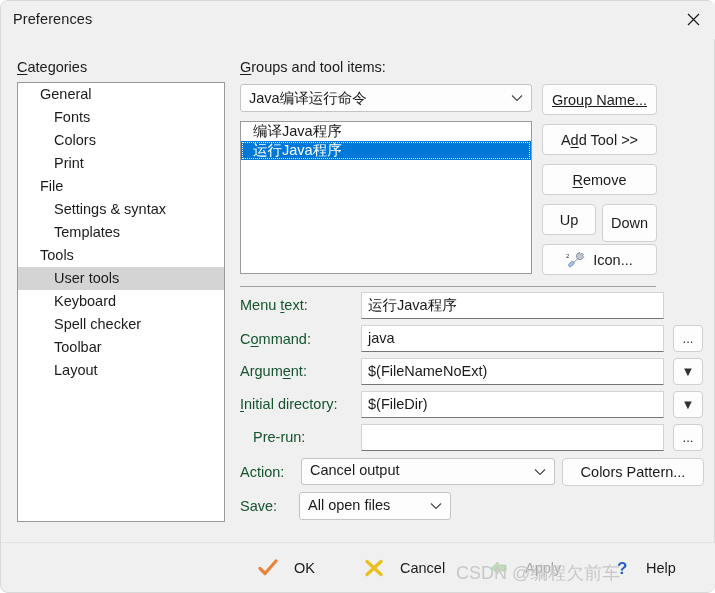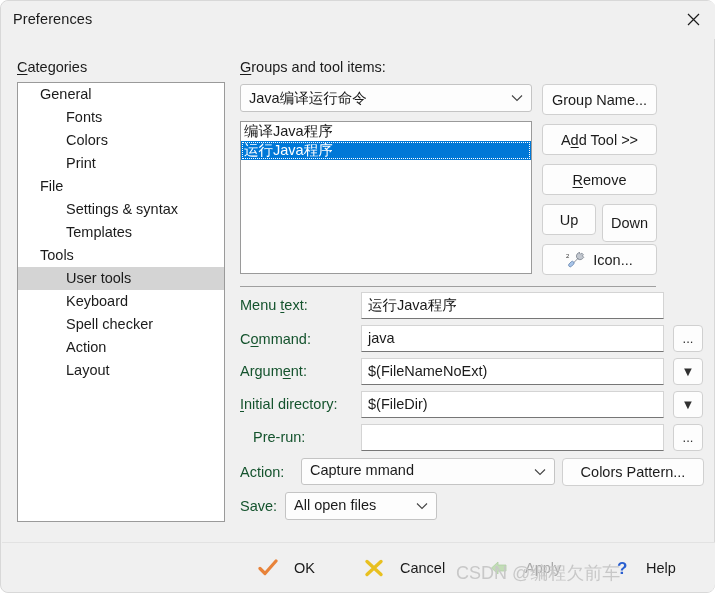--- a/index.html
+++ b/index.html
@@ -52,21 +52,21 @@
     background: #ffffff;
     border: 1px solid #9a9a9a;
     overflow: hidden;
   }
   .tree-row {
     height: 23px; line-height: 23px;
     font-size: 14.5px; color: #1b1b1b;
     white-space: nowrap;
     padding-left: 22px;
   }
-  .tree-row.lvl2 { padding-left: 48px; }
+  .tree-row.lvl2 { padding-left: 36px; }
   .tree-row.sel { background: #d4d4d4; }
 
   
   #grp-label {
     position: absolute; left: 239px; top: 58px;
     font-size: 14.5px; color: #1b1b1b;
   }
   #grp-label u { text-decoration: underline; text-underline-offset: 2px; }
 
   #grp-combo {
@@ -89,42 +89,42 @@
   #tool-list {
     position: absolute; left: 239px; top: 120px;
     width: 292px; height: 153px;
     background: #ffffff;
     border: 1px solid #9a9a9a;
     overflow: hidden;
   }
   .list-row {
     height: 19px; line-height: 19px;
     font-size: 14.5px; color: #1b1b1b;
-    padding-left: 3px;
+    padding-left: 12px;
     white-space: nowrap;
   }
   .list-row.sel {
     background: #0078d7; color: #ffffff;
     outline: 1px dotted #ffffff;
     outline-offset: -2px;
   }
 
   
   .btn {
     position: absolute;
     background: #fdfdfd;
     border: 1px solid #d0d0d0;
     border-radius: 4px;
     font-size: 14.5px; color: #1b1b1b;
     display: flex; align-items: center; justify-content: center;
     cursor: default;
     white-space: nowrap;
   }
   .btn u { text-decoration: underline; text-underline-offset: 2px; }
-  #btn-groupname { left: 541px; top: 83px;  width: 115px; height: 31px; }
+  #btn-groupname { left: 541px; top: 83px;  width: 115px; height: 31px; text-decoration: underline; }
   #btn-addtool   { left: 541px; top: 123px; width: 115px; height: 31px; }
   #btn-remove    { left: 541px; top: 163px; width: 115px; height: 31px; }
   #btn-up        { left: 541px; top: 203px; width: 54px;  height: 31px; }
   #btn-down      { left: 601px; top: 203px; width: 55px;  height: 38px; }
   #btn-icon      { left: 541px; top: 243px; width: 115px; height: 31px; gap: 7px; }
 
   
   #sep {
     position: absolute; left: 239px; top: 285px;
     width: 416px; height: 1px; background: #9f9f9f;
@@ -179,21 +179,21 @@
   #cb-action {
     position: absolute; left: 300px; top: 457px;
     width: 254px; height: 27px;
     background: #fdfdfd; border: 1px solid #c4c4c4; border-radius: 3px;
   }
   #cb-action .val { position: absolute; left: 8px; top: 3px; font-size: 14.5px; color: #1b1b1b; }
   #btn-outpattern { left: 561px; top: 457px; width: 142px; height: 28px; }
 
   #lbl-save     { left: 239px; top: 497px; }
   #cb-save {
-    position: absolute; left: 284px; top: 491px;
+    position: absolute; left: 298px; top: 491px;
     width: 152px; height: 28px;
     background: #fdfdfd; border: 1px solid #c4c4c4; border-radius: 3px;
   }
   #cb-save .val { position: absolute; left: 8px; top: 4px; font-size: 14.5px; color: #1b1b1b; }
 
   
   #bottombar {
     position: absolute; left: 1px; bottom: 0;
     width: 713px; height: 50px;
     background: #f0f0f0;
@@ -241,21 +241,21 @@
     <div class="tree-row lvl2">Fonts</div>
     <div class="tree-row lvl2">Colors</div>
     <div class="tree-row lvl2">Print</div>
     <div class="tree-row">File</div>
     <div class="tree-row lvl2">Settings &amp; syntax</div>
     <div class="tree-row lvl2">Templates</div>
     <div class="tree-row">Tools</div>
     <div class="tree-row lvl2 sel">User tools</div>
     <div class="tree-row lvl2">Keyboard</div>
     <div class="tree-row lvl2">Spell checker</div>
-    <div class="tree-row lvl2">Action</div>
+    <div class="tree-row lvl2">Toolbar</div>
     <div class="tree-row lvl2">Layout</div>
   </div>
 
   <div id="grp-label"><u>G</u><span>roups and tool items:</span></div>
 
   <div id="grp-combo">
     <span class="val">Java编译运行命令</span>
     <svg class="chev" viewBox="0 0 12 8">
         <path d="M1,1.5 L6,6.5 L11,1.5" stroke="#444" stroke-width="1.1" fill="none"></path>
       </svg>
@@ -314,21 +314,21 @@
   <div class="f-label" id="lbl-initdir"><u>I</u><span>nitial directory:</span></div>
   <div class="f-input" id="in-initdir">$(FileDir)</div>
   <div class="sbtn" id="sb-initdir">▼</div>
 
   <div class="f-label" id="lbl-prerun">Pre-run:</div>
   <div class="f-input" id="in-prerun" placeholder=""></div>
   <div class="sbtn" id="sb-prerun">...</div>
 
   <div class="f-label" id="lbl-action">Action:</div>
   <div id="cb-action">
-    <span class="val">Capture mmand</span>
+    <span class="val">Cancel output</span>
     <svg class="chev" viewBox="0 0 12 8">
         <path d="M1,1.5 L6,6.5 L11,1.5" stroke="#444" stroke-width="1.1" fill="none"></path>
       </svg>
   </div>
   <div class="btn" id="btn-outpattern">
       <span>Colors Pattern...</span>
     </div>
 
   <div class="f-label" id="lbl-save">Save:</div>
   <div id="cb-save">

